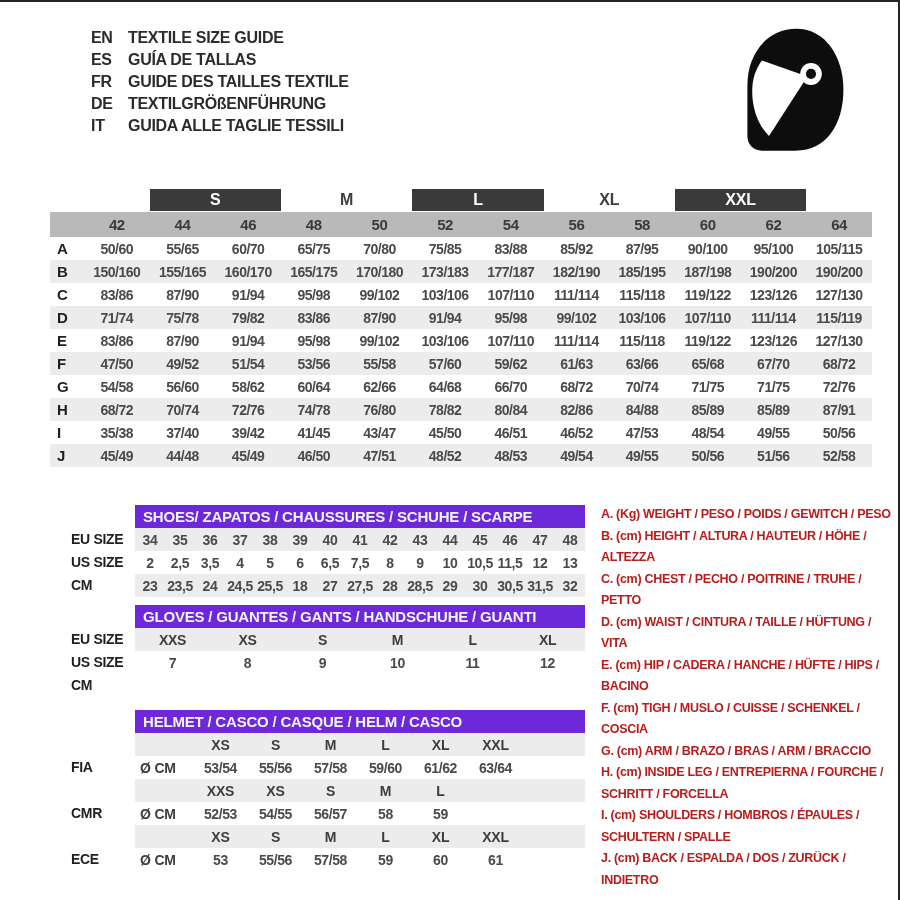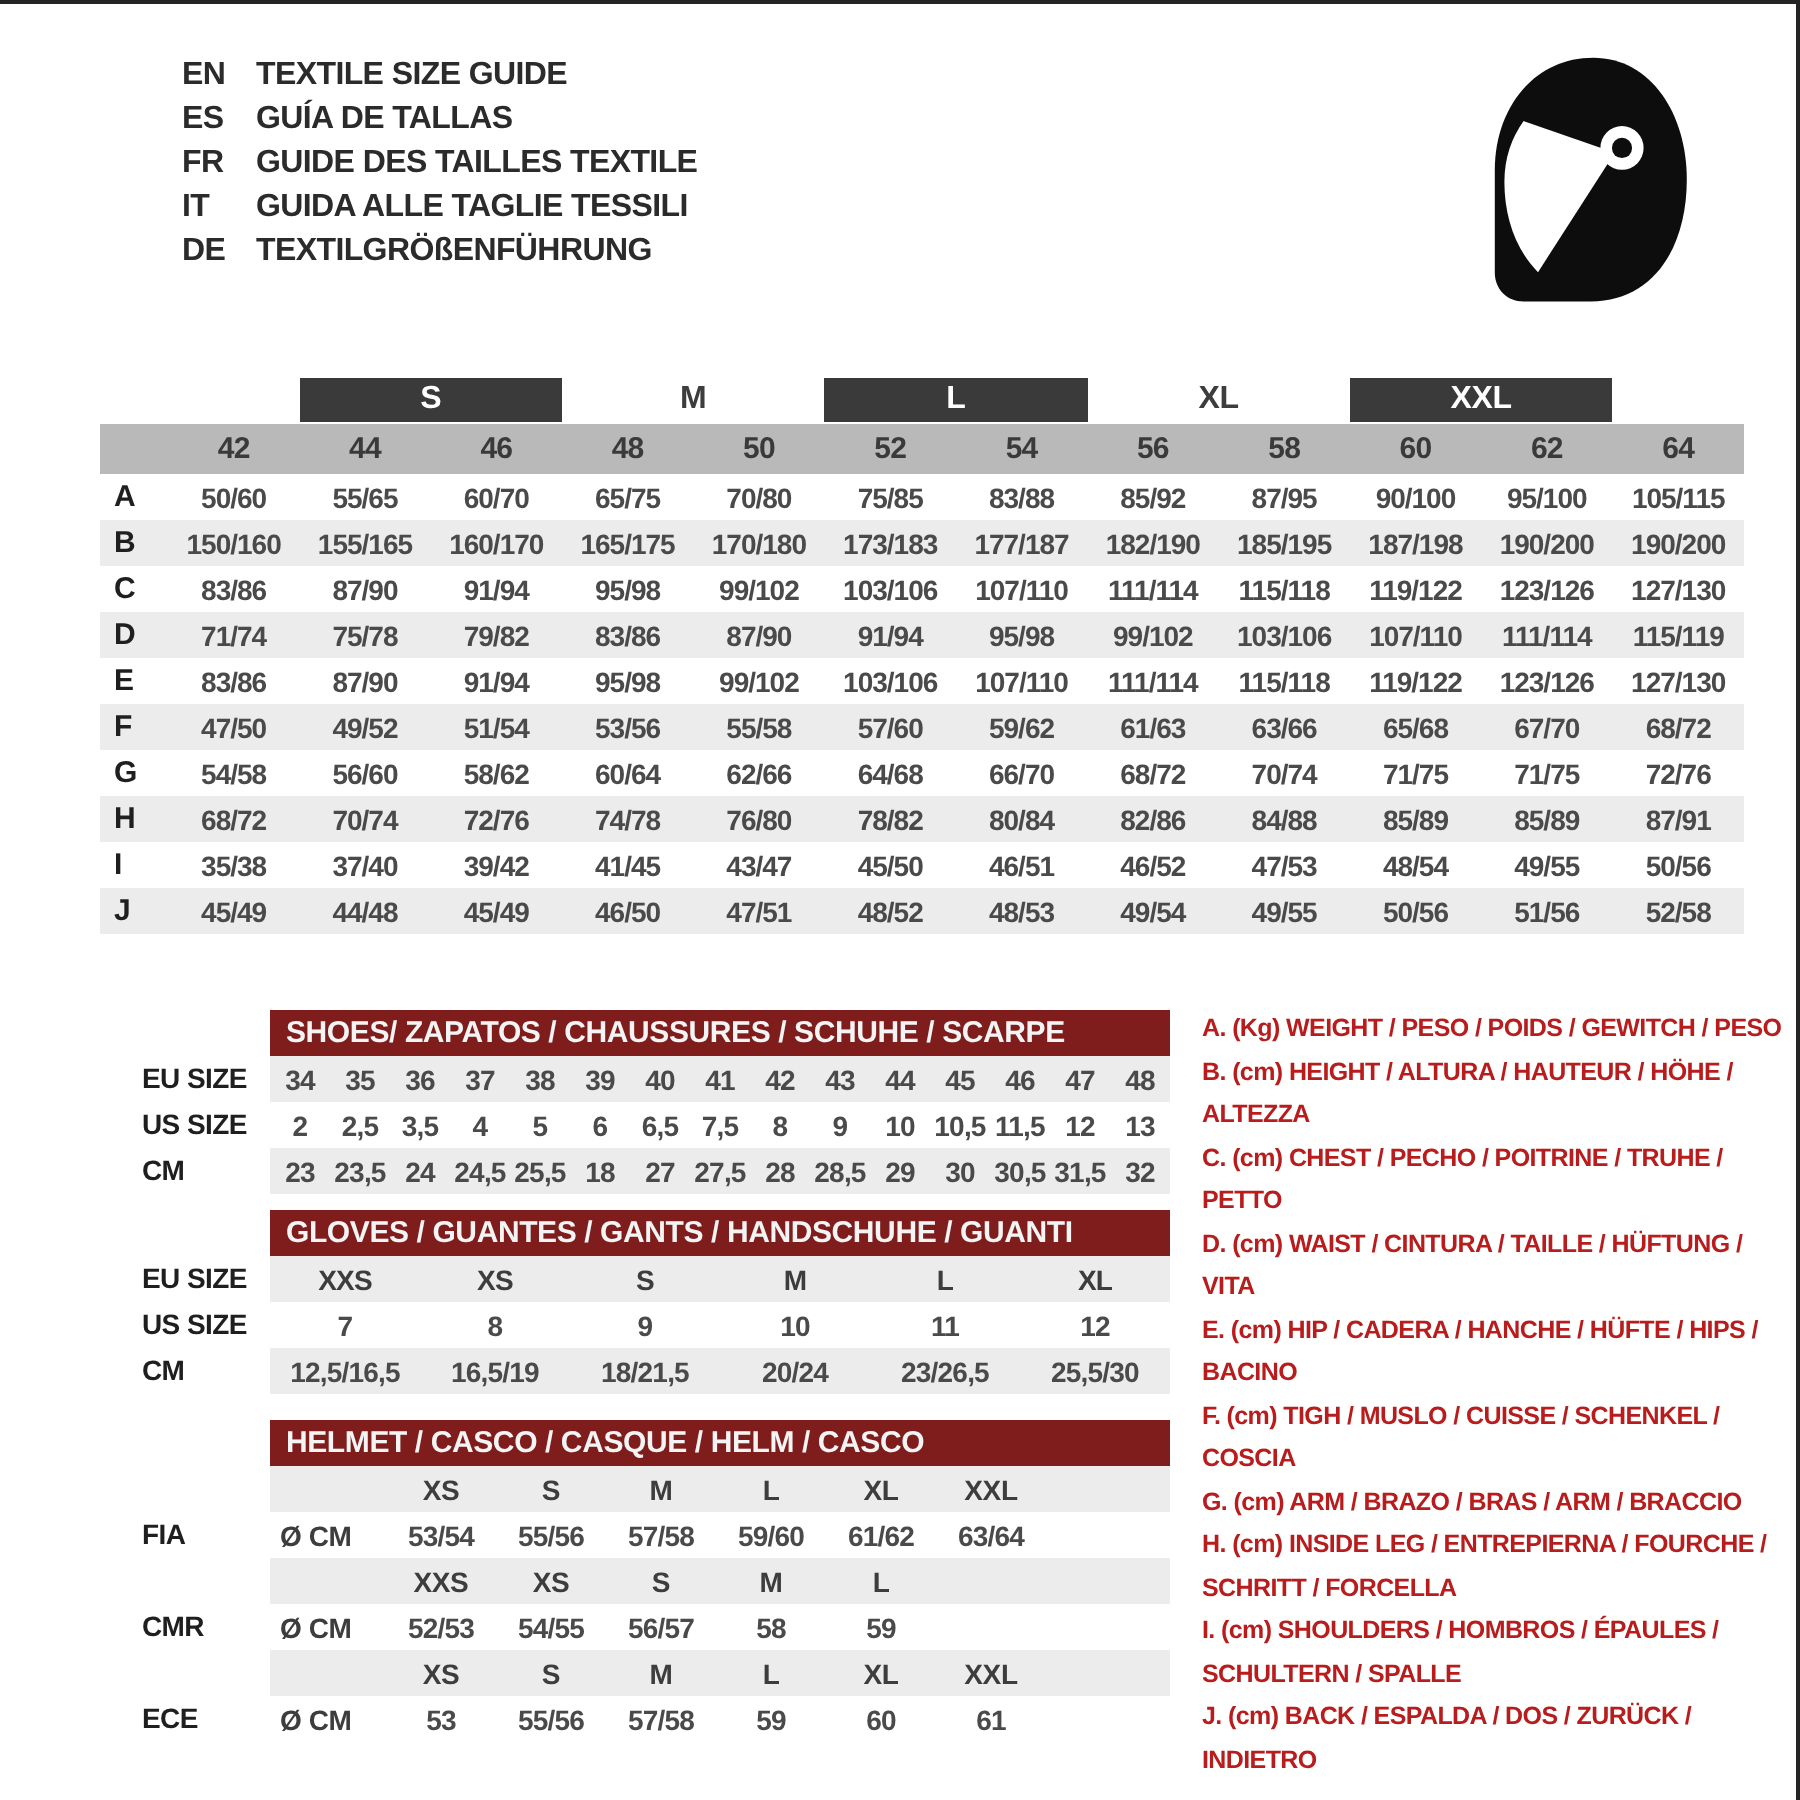--- a/index.html
+++ b/index.html
@@ -30,21 +30,21 @@
        font-weight:bold;font-size:15px;color:#3a3a3a;letter-spacing:-0.4px;}
   .main-table tbody td{height:23px;text-align:center;font-weight:bold;font-size:14px;
        color:#4a4a4a;letter-spacing:-0.5px;white-space:nowrap;}
   .main-table tbody tr:nth-child(even){background:#ececec;}
   .main-table tbody td.letter{text-align:left;padding-left:7px;color:#1f1f1f;font-size:15px;letter-spacing:0;}
 
   
   .sub-table{position:absolute;left:135px;width:450px;}
   .sub-table td{padding:0;height:23px;text-align:center;font-weight:bold;font-size:14px;
        color:#4a4a4a;letter-spacing:-0.4px;white-space:nowrap;}
-  .sub-table thead td{background:#7f1d1d;color:#f4f4f4;text-align:left;padding-left:8px;
+  .sub-table thead td{background:#6d28d9;color:#f4f4f4;text-align:left;padding-left:8px;
        font-size:15px;letter-spacing:-0.2px;}
   .sub-table tbody tr:nth-child(odd){background:#ececec;}
   .shoes-table{top:505px;}
   .gloves-table{top:605px;}
   .helmet-table{top:710px;}
   .helmet-table td.unit{text-align:left;padding-left:5px;color:#3d3d3d;letter-spacing:-0.2px;}
   .helmet-table td.sizehead{color:#3d3d3d;letter-spacing:-0.2px;}
   .gloves-table tbody tr:first-child td{color:#3d3d3d;}
 
   
@@ -68,26 +68,26 @@
   </div>
   <div class="lang-row">
     <span class="lang-code">ES</span>
     <span class="lang-text">GUÍA DE TALLAS</span>
   </div>
   <div class="lang-row">
     <span class="lang-code">FR</span>
     <span class="lang-text">GUIDE DES TAILLES TEXTILE</span>
   </div>
   <div class="lang-row">
+    <span class="lang-code">DE</span>
+    <span class="lang-text">TEXTILGRÖßENFÜHRUNG</span>
+  </div>
+  <div class="lang-row">
     <span class="lang-code">IT</span>
     <span class="lang-text">GUIDA ALLE TAGLIE TESSILI</span>
-  </div>
-  <div class="lang-row">
-    <span class="lang-code">DE</span>
-    <span class="lang-text">TEXTILGRÖßENFÜHRUNG</span>
   </div>
 </div>
 
 <svg class="helmet-icon" viewBox="0 0 100 110" preserveAspectRatio="none">
   <path d="M53 4 C28 4 12 25 12 50 L12 92 C12 99 17 104 24 104 L52 104 C78 104 92 82 92 54 C92 27 77 4 53 4 Z" fill="#0d0d0d"></path>
   <path d="M16 55 C16 45 19 37 24 30 L62 43 L30 92 C21 83 16 70 16 55 Z" fill="#ffffff"></path>
   <circle cx="65" cy="41" r="9" fill="#ffffff"></circle>
   <circle cx="65" cy="41" r="4.2" fill="#0d0d0d"></circle>
 </svg>
 
@@ -369,28 +369,20 @@
         <td>XL</td>
       </tr>
       <tr>
         <td>7</td>
         <td>8</td>
         <td>9</td>
         <td>10</td>
         <td>11</td>
         <td>12</td>
       </tr>
-      <tr>
-        <td>12,5/16,5</td>
-        <td>16,5/19</td>
-        <td>18/21,5</td>
-        <td>20/24</td>
-        <td>23/26,5</td>
-        <td>25,5/30</td>
-      </tr>
     </tbody>
 </table>
 
 <div class="side-label" style="top:756px">FIA</div>
 <div class="side-label" style="top:802px">CMR</div>
 <div class="side-label" style="top:848px">ECE</div>
 <table class="sub-table helmet-table">
   <colgroup>
     <col style="width:58px">
       <col style="width:55px">

